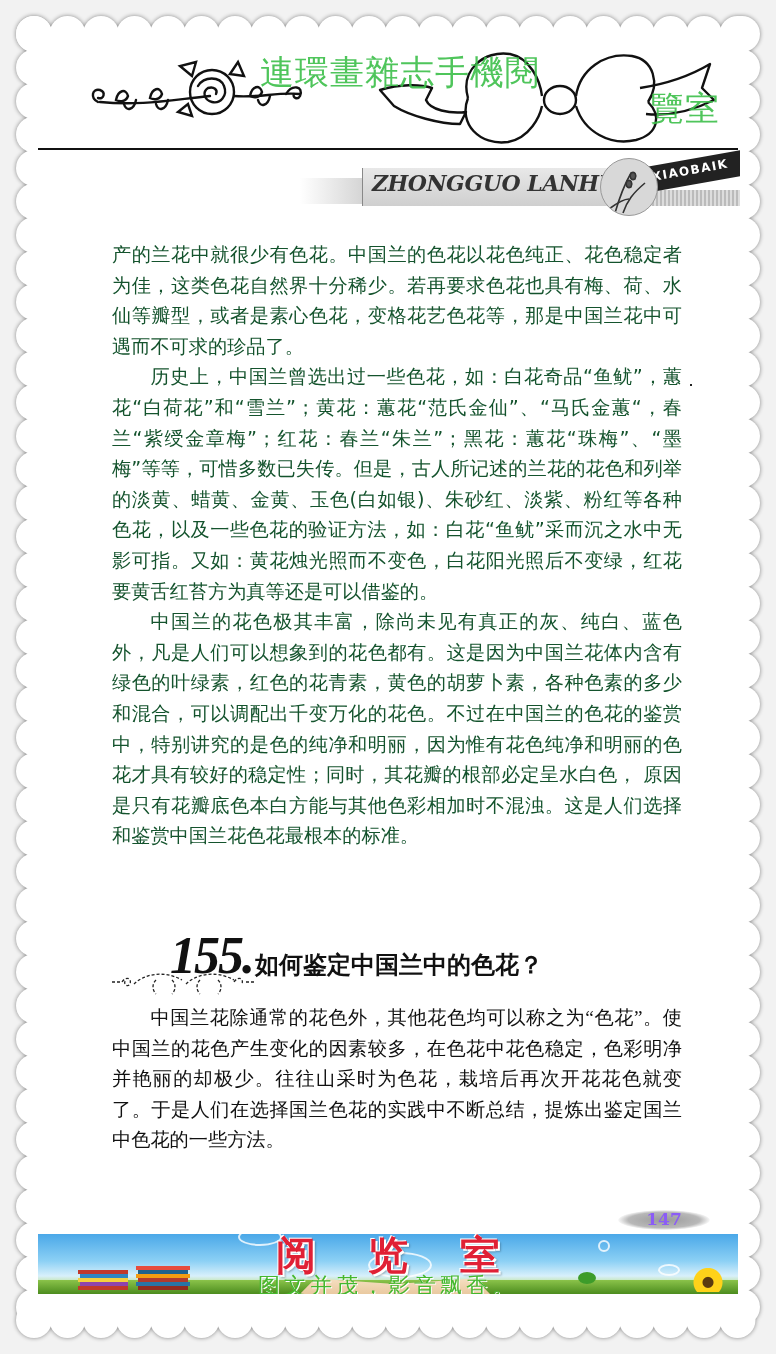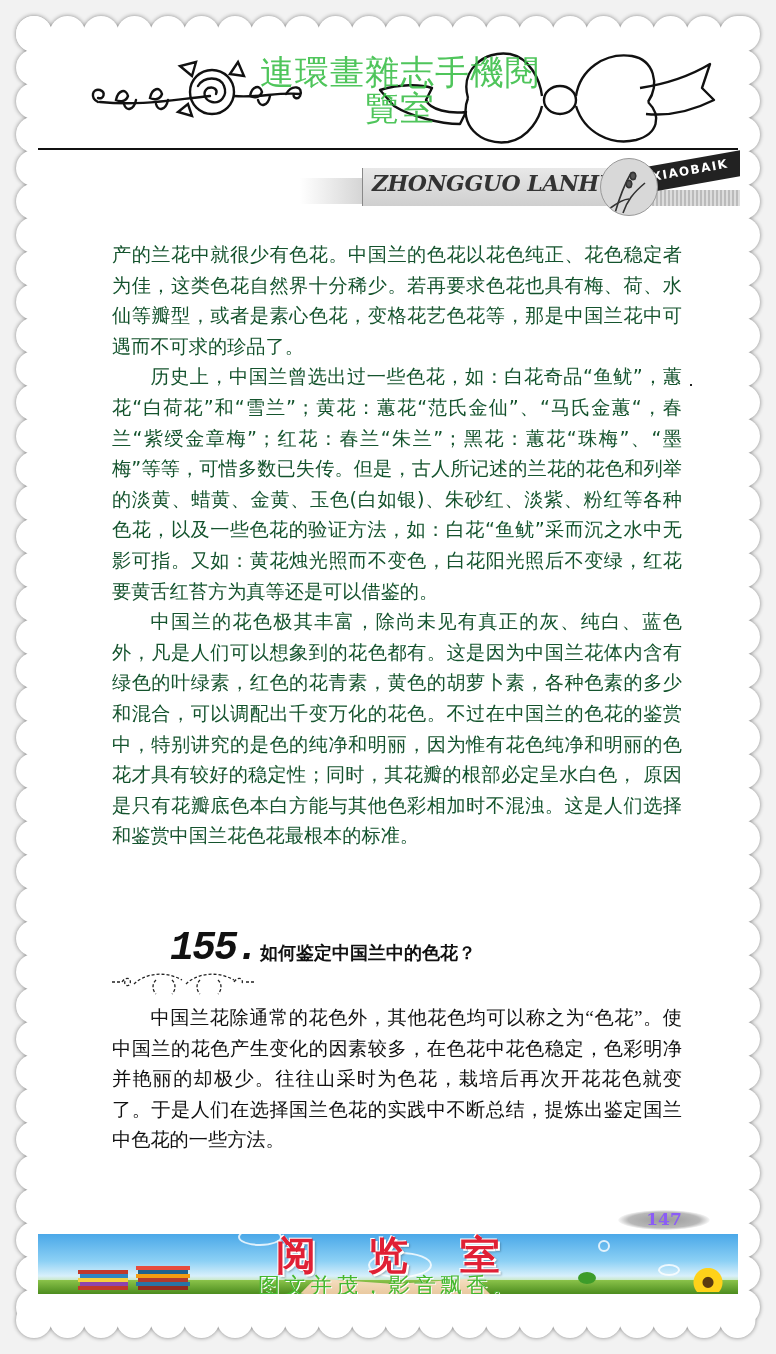--- a/index.html
+++ b/index.html
@@ -19,21 +19,21 @@
       position: absolute; left: 38px; top: 38px; width: 700px; height: 1276px;
       background: #ffffff;
     }
     
     .header-art { position: absolute; left: 80px; top: 40px; width: 640px; height: 108px; }
     .header-title {
       position: absolute; left: 0; right: 0; top: 54px; text-align: center;
       color: #3cbf4a; font-family: "DejaVu Sans", sans-serif; font-size: 34px;
       line-height: 36px; letter-spacing: 1px; opacity: 0.9;
     }
-    .header-title .l2 { display: block; }
+    .header-title .l2 { display: block; text-align: right; }
     .rule-top { position: absolute; left: 38px; top: 148px; width: 700px; height: 2px; background: #111; }
     
     .banner {
       position: absolute; left: 300px; top: 158px; width: 440px; height: 56px;
     }
     .banner-strip {
       position: absolute; left: 62px; top: 10px; width: 262px; height: 38px;
       background: linear-gradient(180deg,#e8e8e8,#cfcfcf);
       border-left: 1px solid #888;
     }
@@ -73,25 +73,25 @@
     .body-text p { margin: 0; }
     .body-text p.indent { text-indent: 2em; }
     .body-text p.noindent { text-indent: 0; }
     .section-2 { position: absolute; left: 112px; top: 1003px; width: 570px;
       font-family: Liberation Serif, serif; font-size: 19.2px; line-height: 30.6px;
       color: #111; text-align: justify; }
     .section-2 p { margin: 0; text-indent: 2em; }
     
     .q-heading { position: absolute; left: 170px; top: 926px; height: 50px; }
     .q-num {
-      font-family: Liberation Mono, monospace; font-style: italic; font-weight: bold;
-      font-size: 40px; color: #111; letter-spacing: -2px; vertical-align: baseline; text-align: right;
+      font-family: Liberation Serif, serif; font-style: italic; font-weight: bold;
+      font-size: 52px; color: #111; letter-spacing: -2px; vertical-align: baseline; text-align: right;
     }
     .q-title {
-      font-family: "DejaVu Sans", sans-serif; font-weight: bold; font-size: 18px; color: #111;
+      font-family: "DejaVu Sans", sans-serif; font-weight: bold; font-size: 24px; color: #111;
       margin-left: 2px;
     }
     .q-ornament { position: absolute; left: 108px; top: 970px; }
     
     .page-num-wrap { position: absolute; left: 618px; top: 1208px; width: 92px; height: 24px; }
     .page-num-bg {
       position: absolute; inset: 2px 0 2px 0; border-radius: 50%;
       background: radial-gradient(ellipse at center, #9a9a9a 0%, #b8b8b8 55%, rgba(200,200,200,0) 72%);
     }
     .page-num {

